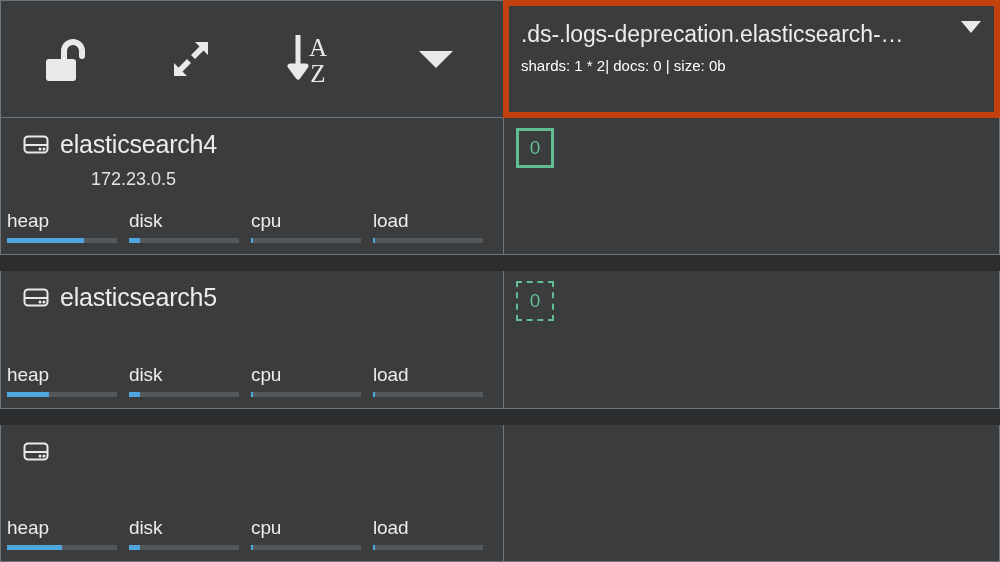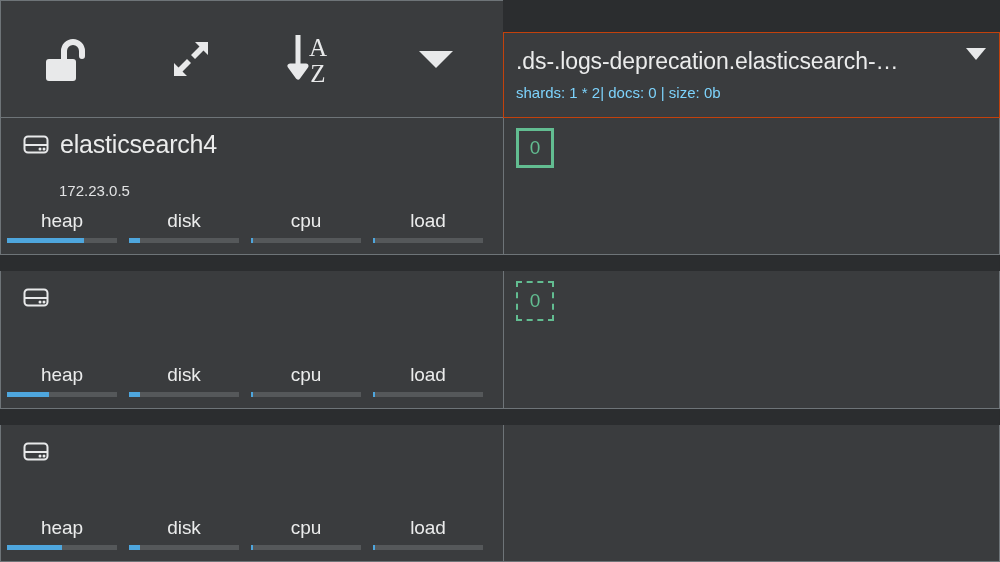--- a/index.html
+++ b/index.html
@@ -54,42 +54,41 @@
     cursor: pointer;
     background: transparent;
     border: none;
     padding: 0;
   }
 
   .index-cell {
     flex: 1 1 auto;
     box-sizing: border-box;
     background: #3a3c3e;
-    border: 1px solid #c2410c;
+    border: 6px solid #c2410c;
     position: relative;
     padding: 14px 16px 0 12px;
     overflow: hidden;
-    margin-top: 32px;
   }
 
   .index-title {
     font-size: 23px;
     line-height: 28px;
     color: #ebecec;
     white-space: nowrap;
     overflow: hidden;
     padding-right: 34px;
     letter-spacing: -0.1px;
   }
 
   .index-sub {
     margin-top: 9px;
     font-size: 15px;
     line-height: 18px;
-    color: #7dd3fc;
+    color: #ffffff;
     white-space: nowrap;
   }
 
   .index-caret {
     position: absolute;
     top: 14px;
     right: 12px;
     cursor: pointer;
   }
 
@@ -128,34 +127,33 @@
   }
 
   .node-name {
     font-size: 25px;
     line-height: 30px;
     color: #ebecec;
     letter-spacing: -0.2px;
   }
 
   .node-ip {
-    font-size: 15px;
+    font-size: 18px;
     line-height: 22px;
     color: #e2e3e4;
-    padding-left: 58px;
-    margin-top: 20px;
+    padding-left: 90px;
+    margin-top: 8px;
   }
 
   .metrics {
     position: absolute;
     left: 6px;
     right: 8px;
     bottom: 11px;
     display: flex;
-    text-align: center;
   }
 
   .metric {
     flex: 1 1 0;
     padding-right: 12px;
     box-sizing: border-box;
   }
 
   .metric-label {
     font-size: 19px;
@@ -326,20 +324,21 @@
       <div class="node-cell">
         <div class="node-head">
           <span>
             <svg width="26" height="22" viewBox="0 0 26 22">
               <rect x="1.5" y="3.5" width="23" height="16" rx="3.5" fill="none" stroke="#e8e9ea" stroke-width="2"></rect>
               <line x1="1.5" y1="12" x2="24.5" y2="12" stroke="#e8e9ea" stroke-width="2"></line>
               <circle cx="17" cy="16" r="1.5" fill="#e8e9ea"></circle>
               <circle cx="21" cy="16" r="1.5" fill="#e8e9ea"></circle>
             </svg>
           </span>
+          <span class="node-name">elasticsearch5</span>
         </div>
         <div class="metrics">
           <div class="metric">
             <div class="metric-label">heap</div>
             <div class="metric-track">
               <div class="metric-fill" style="width: 38%;"></div>
             </div>
           </div>
           <div class="metric">
             <div class="metric-label">disk</div>

